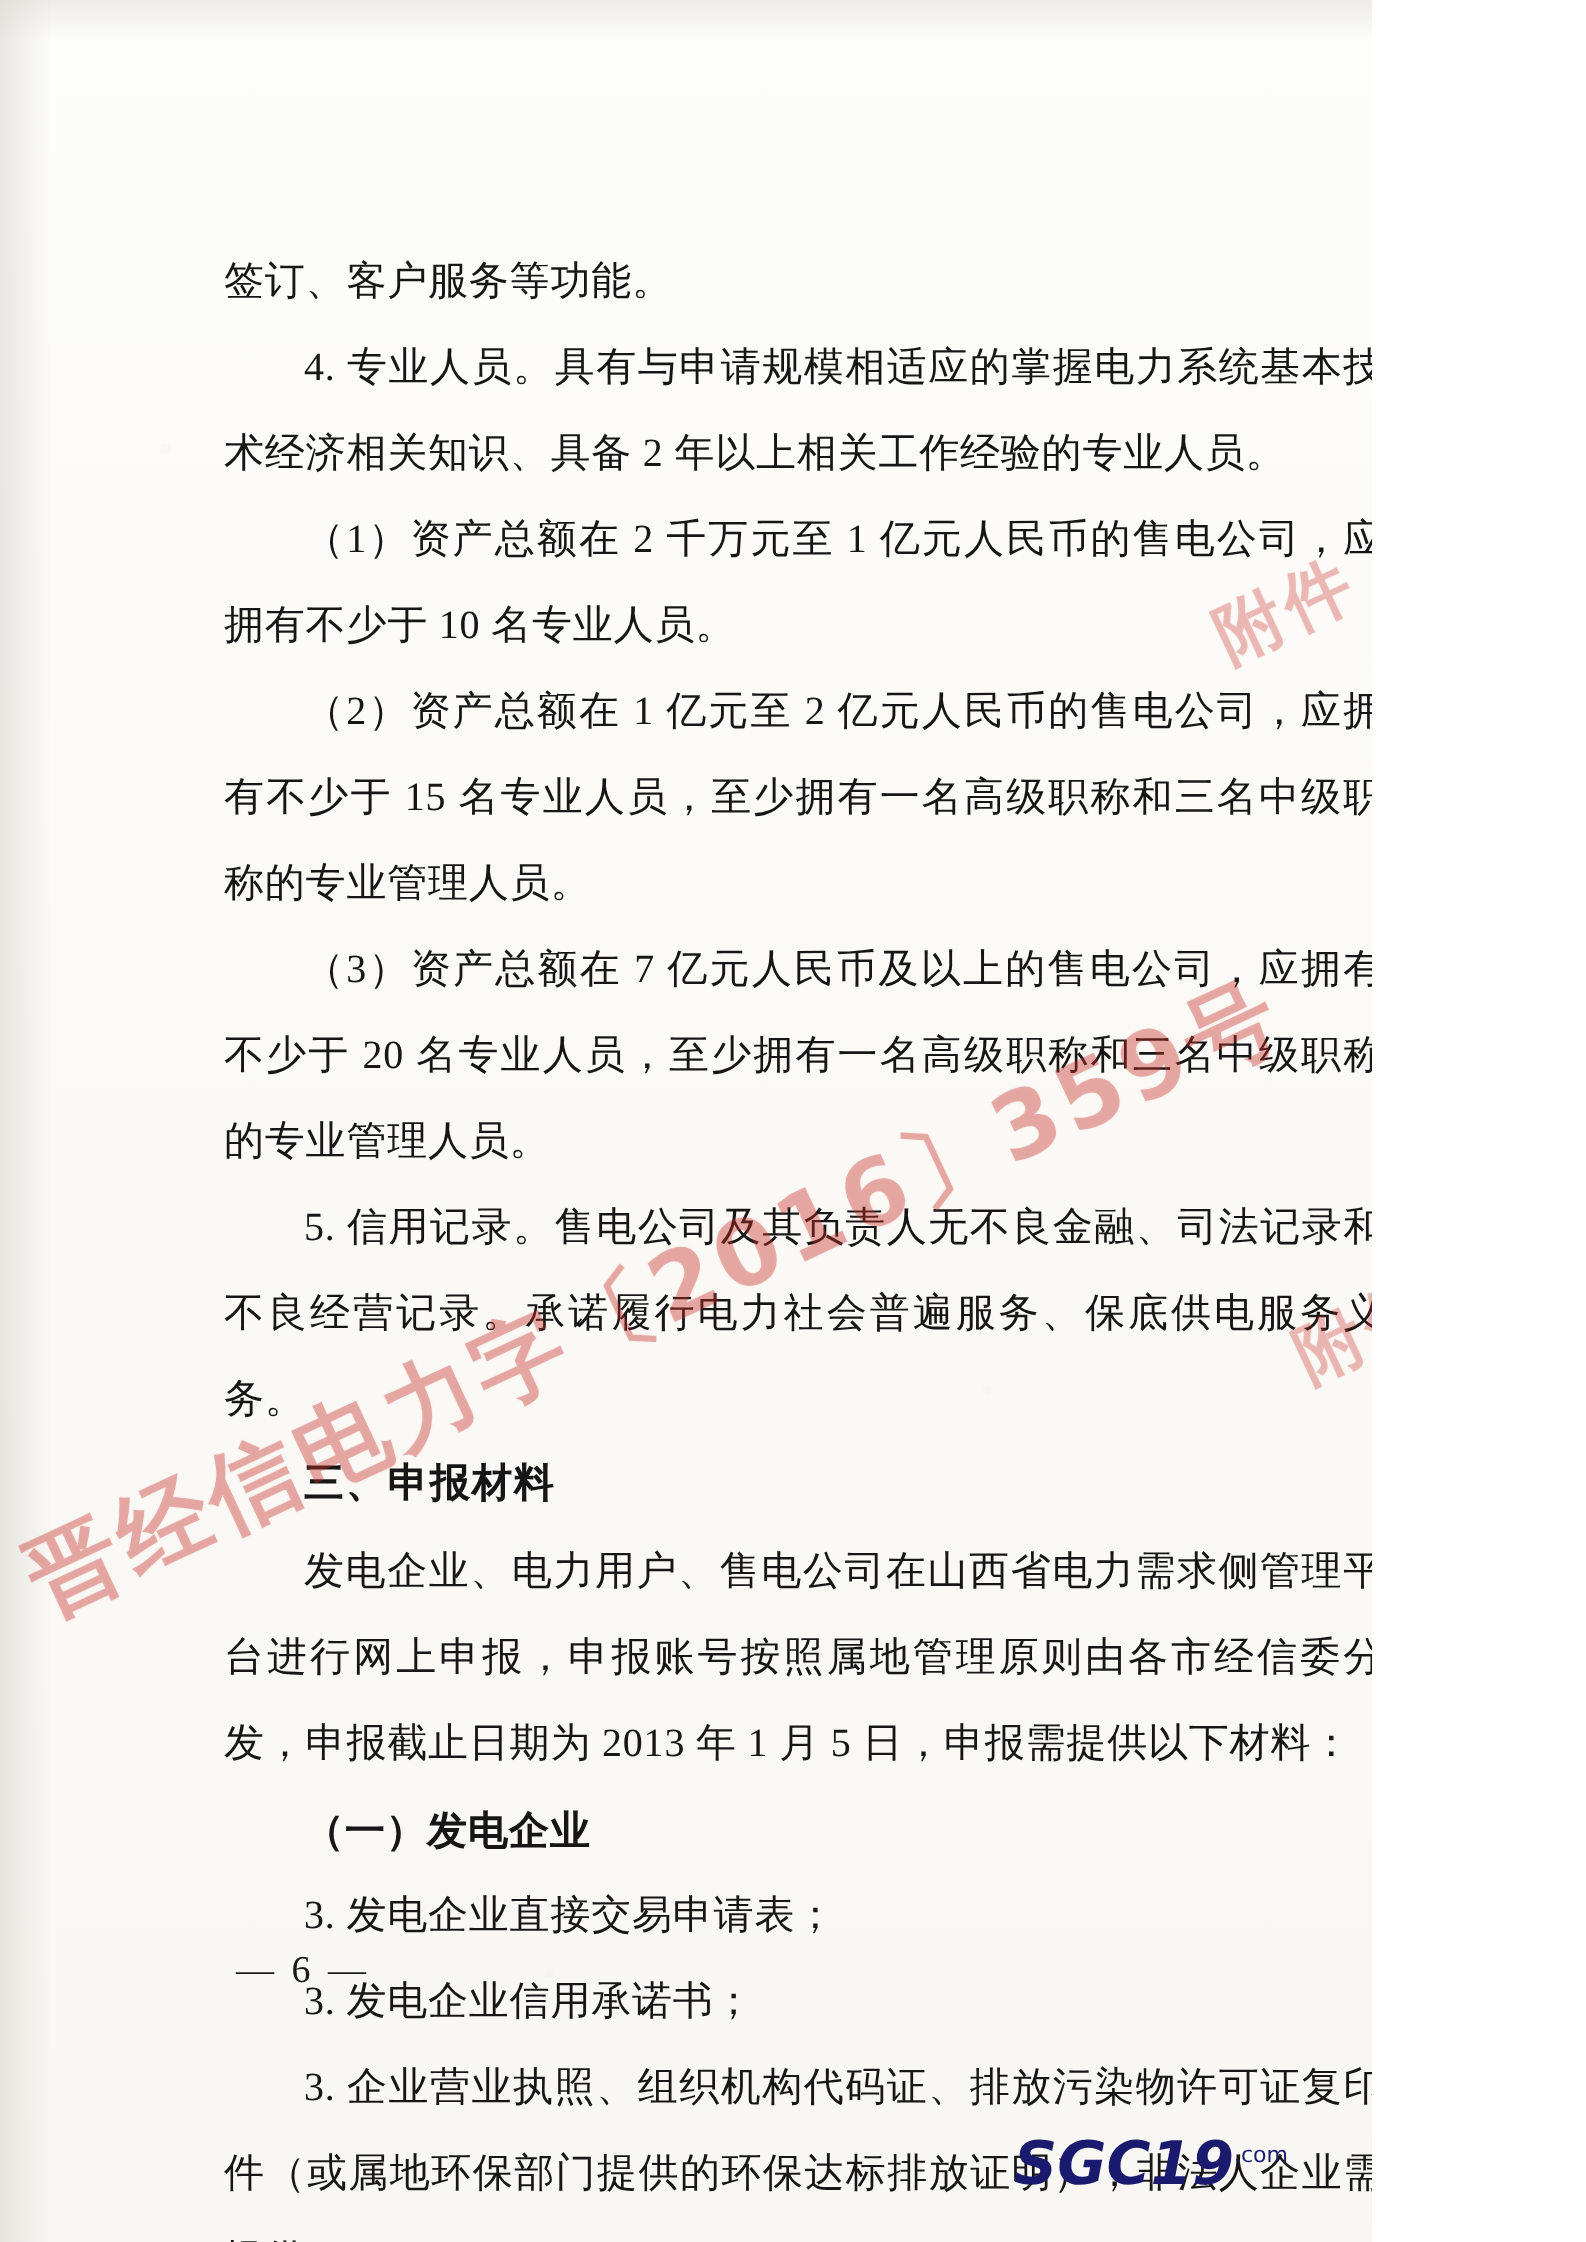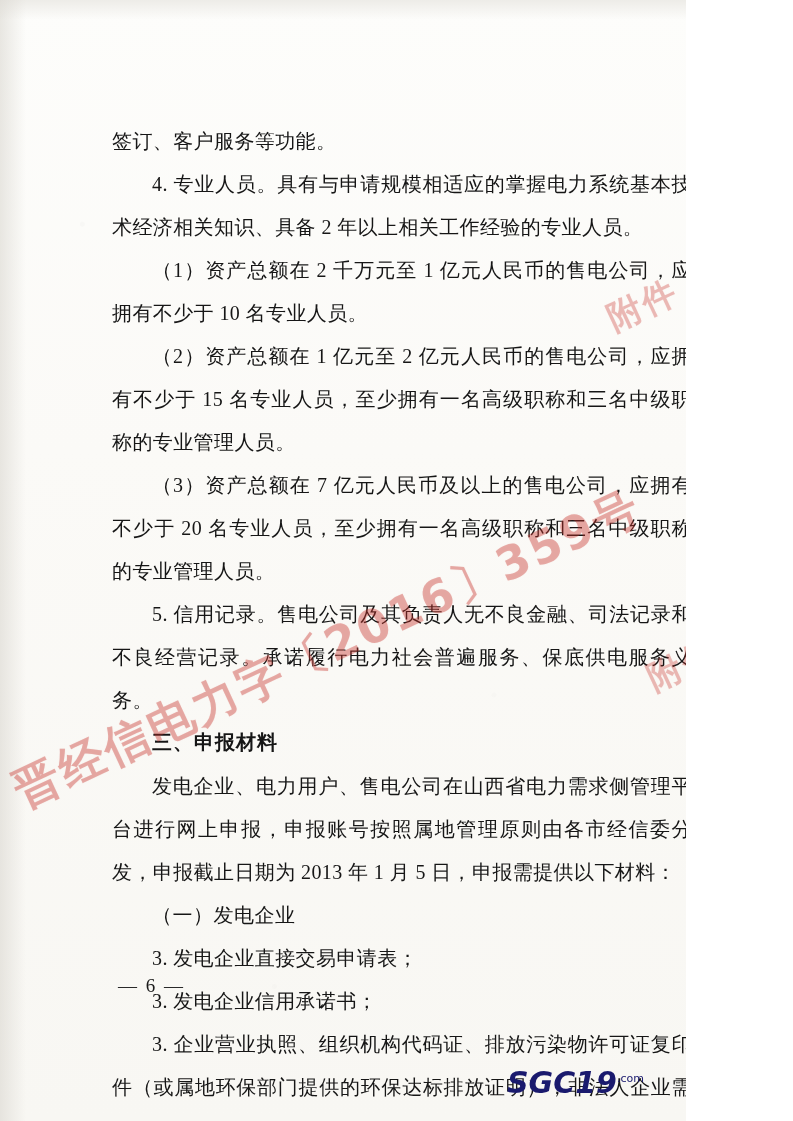--- a/index.html
+++ b/index.html
@@ -62,21 +62,21 @@
     text-indent: 40px;
   }
   .heading {
     font-family: Liberation Mono, monospace;
     font-weight: bold;
     text-indent: 40px;
     letter-spacing: 1px;
   }
   .subheading {
     font-family: "DejaVu Sans", sans-serif;
-    font-weight: normal;
+    font-weight: bold;
     text-indent: 40px;
     letter-spacing: 0.5px;
   }
   .page-number {
     position: absolute;
     left: 118px;
     top: 975px;
     font-size: 19px;
     color: #1b1b1b;
     letter-spacing: 2px;

